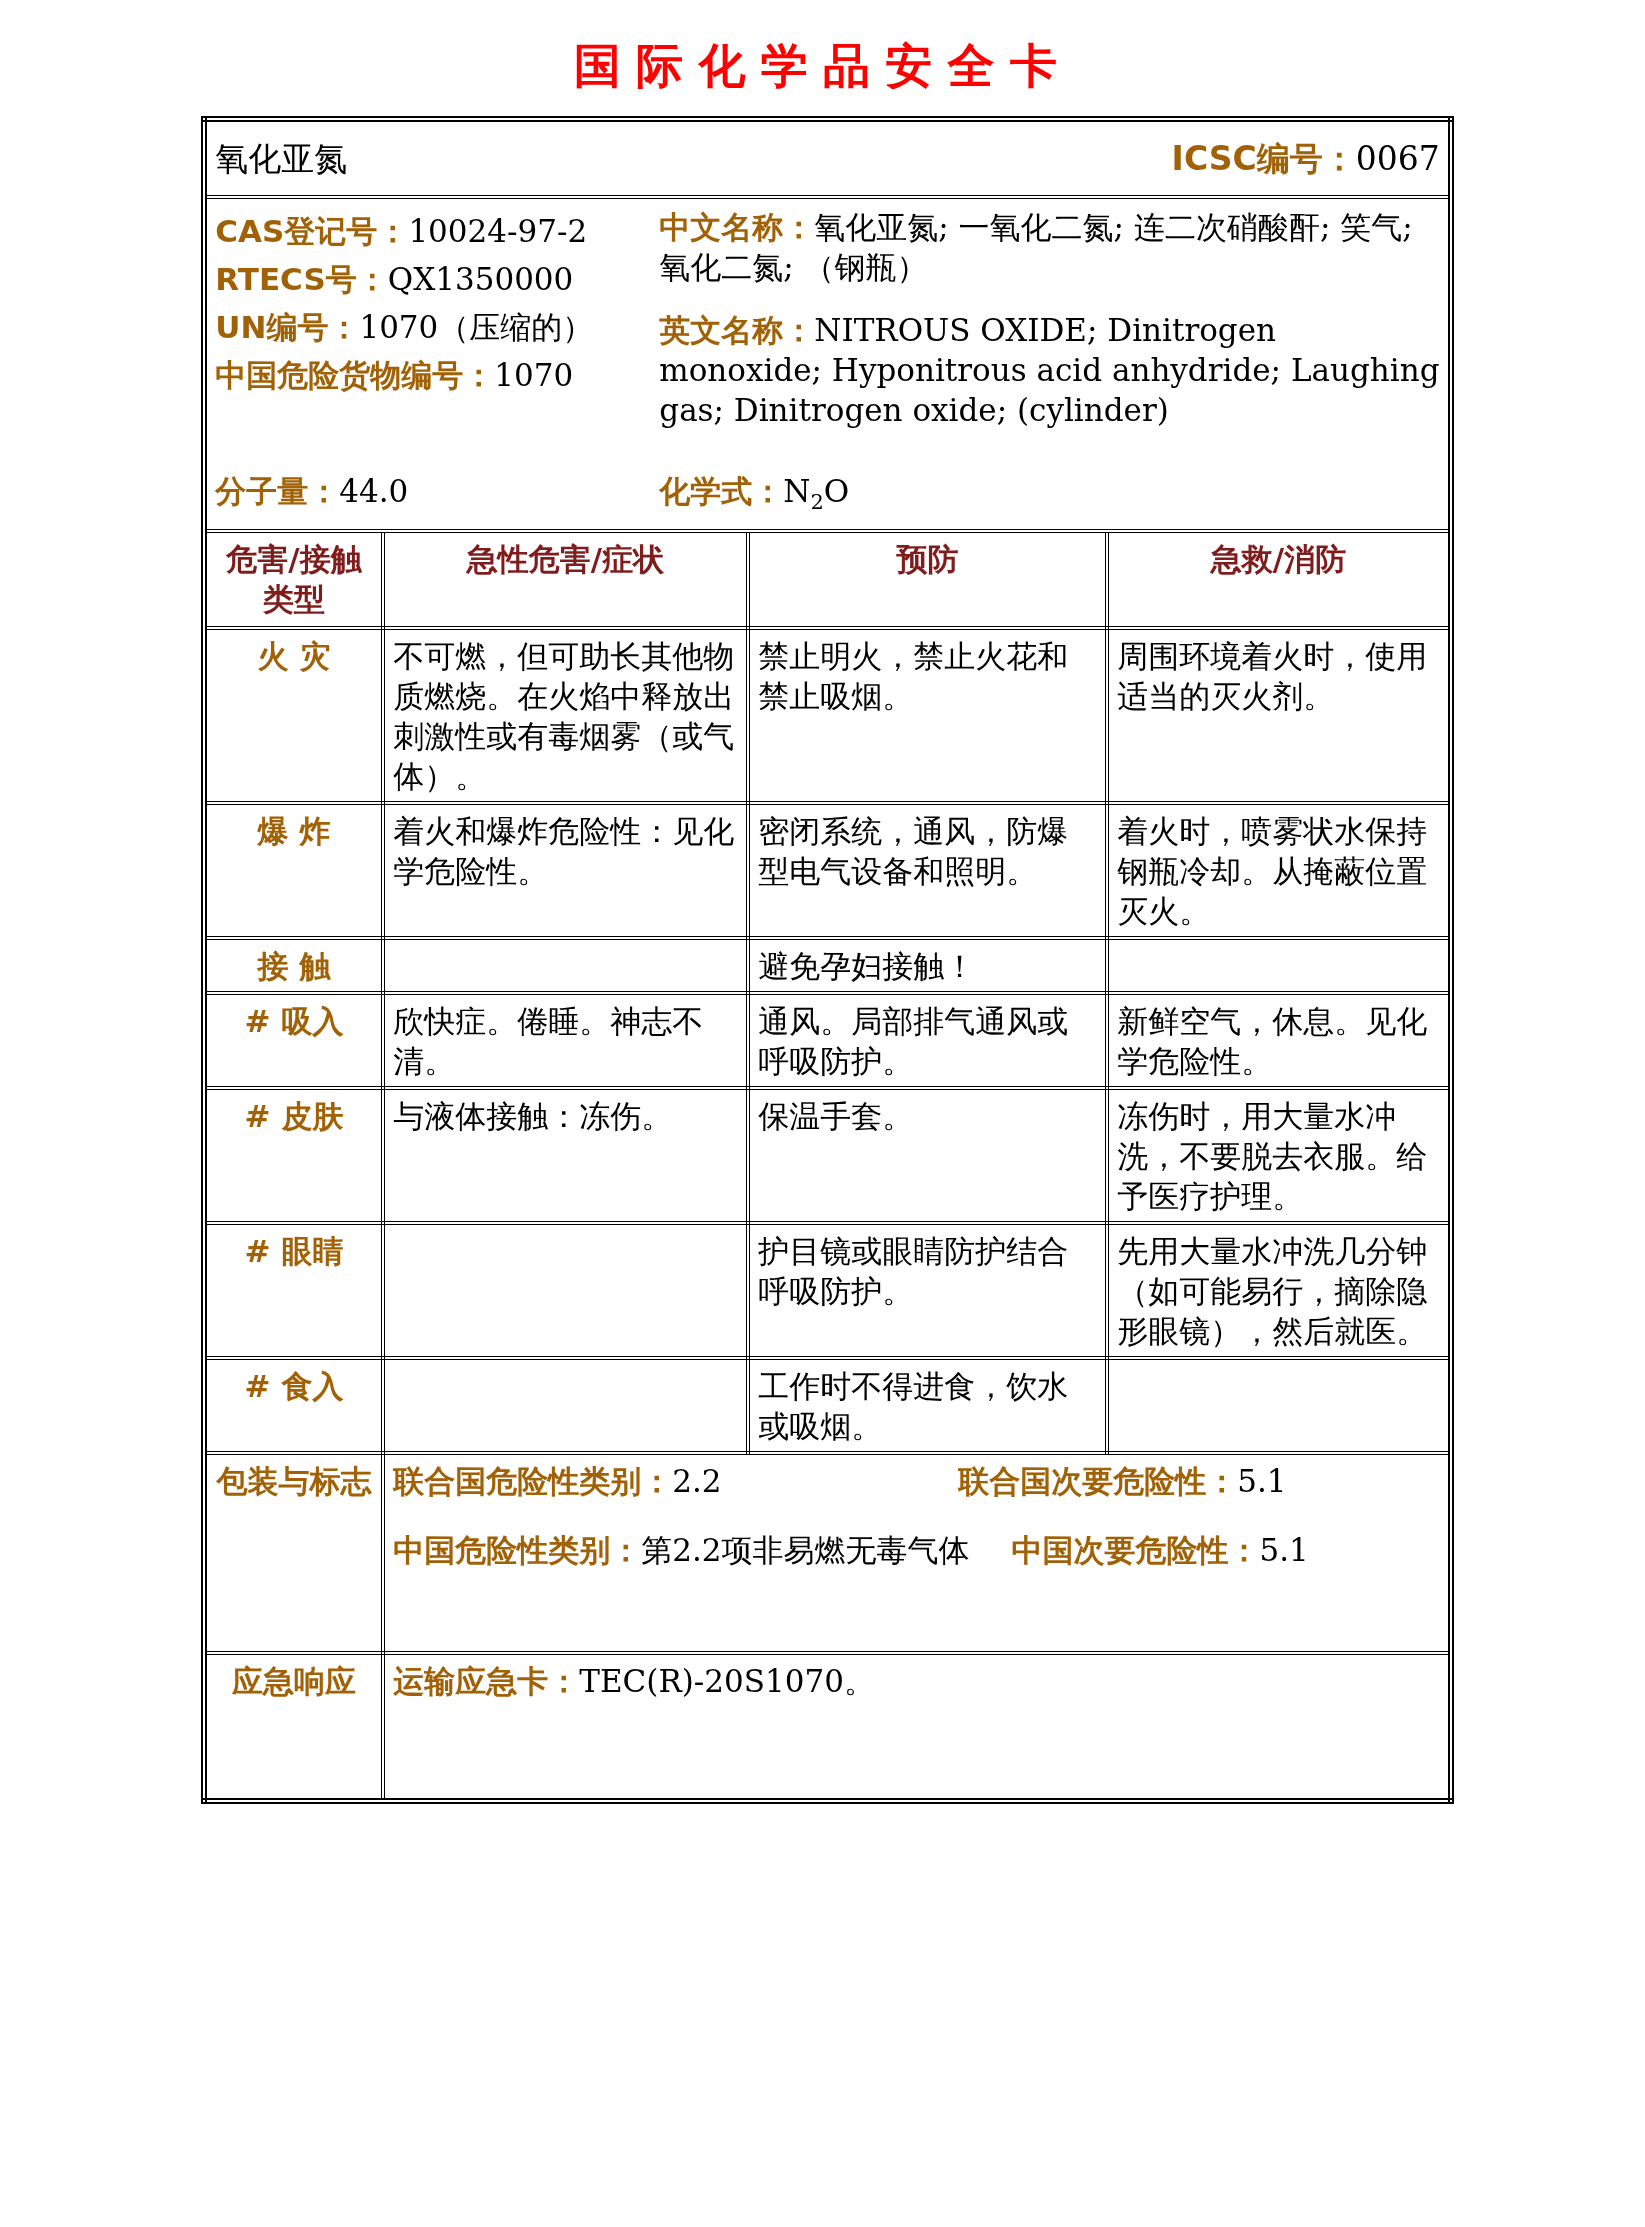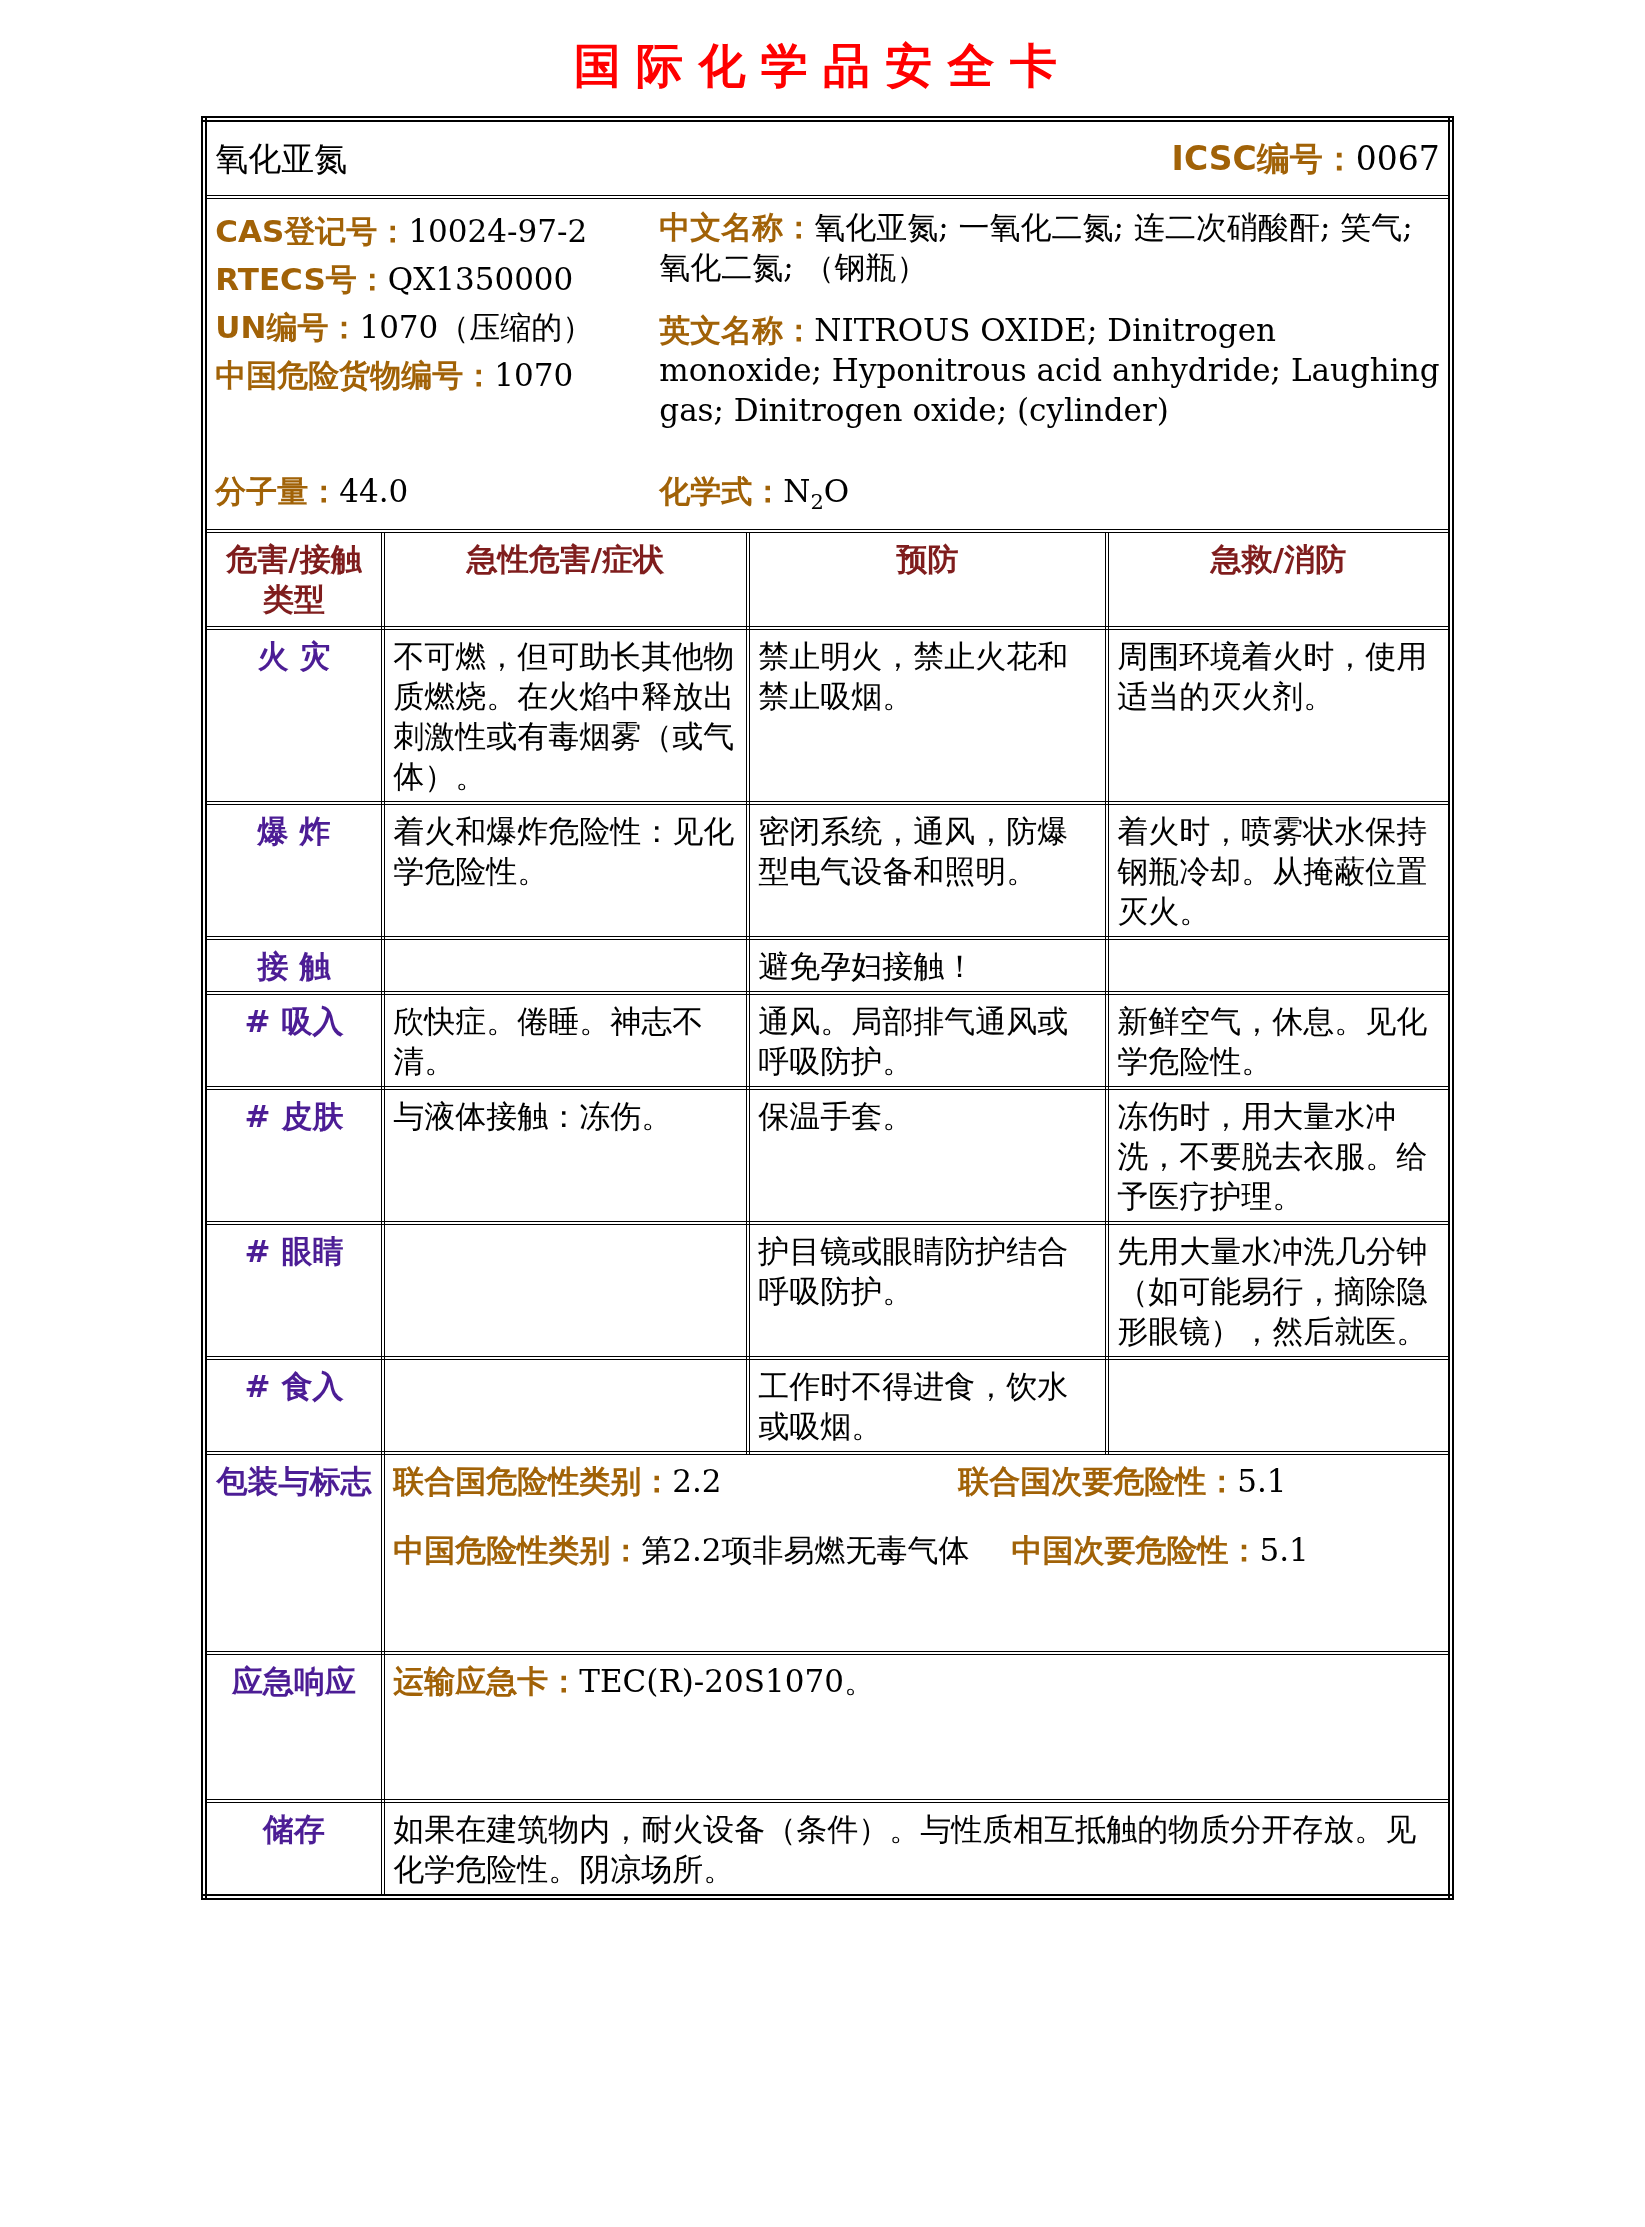--- a/index.html
+++ b/index.html
@@ -39,21 +39,21 @@
   col.c2{width:365px;}
   col.c3{width:359px;}
   col.c4{width:344px;}
 
   .blab{
     color:#a16207;
     font-family:"DejaVu Sans","Liberation Sans",sans-serif;
     font-weight:bold;
   }
   td.rowlabel{
-    color:#4c1d95;
+    color:#a16207;
     font-family:"DejaVu Sans","Liberation Sans",sans-serif;
     font-weight:bold;
     text-align:center;
     vertical-align:middle;
     font-size:32px;
     line-height:42px;
     padding:2.8px 2.8px;
   }
   td.colhead{
     color:#7f1d1d;
@@ -249,21 +249,17 @@
       </td>
     </tr>
 
     <tr class="r-emer">
       <td class="rowlabel">应急响应</td>
       <td colspan="3">
         <span class="blab">运输应急卡：</span><span>TEC(R)-20S1070。</span>
       </td>
     </tr>
 
-    <tr class="r-stor">
-      <td class="rowlabel">储存</td>
-      <td colspan="3">如果在建筑物内，耐火设备（条件）。与性质相互抵触的物质分开存放。见化学危险性。阴凉场所。</td>
-    </tr>
 
   </tbody>
     </table>
 </div>
 
 
 </body></html>

